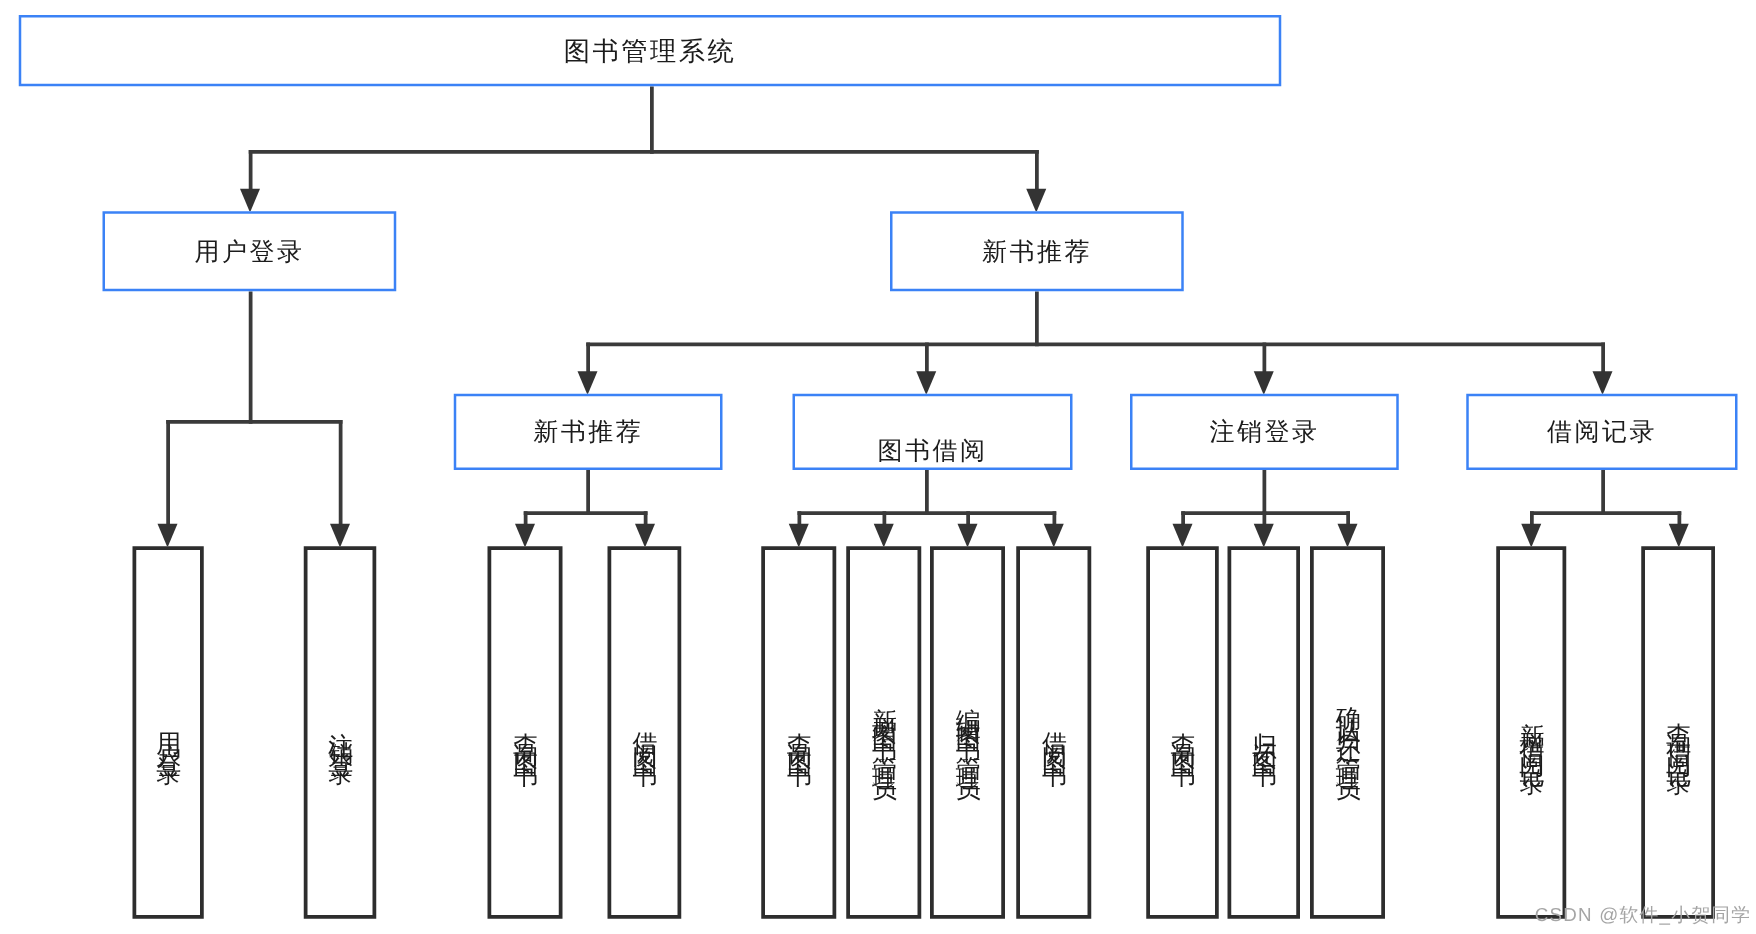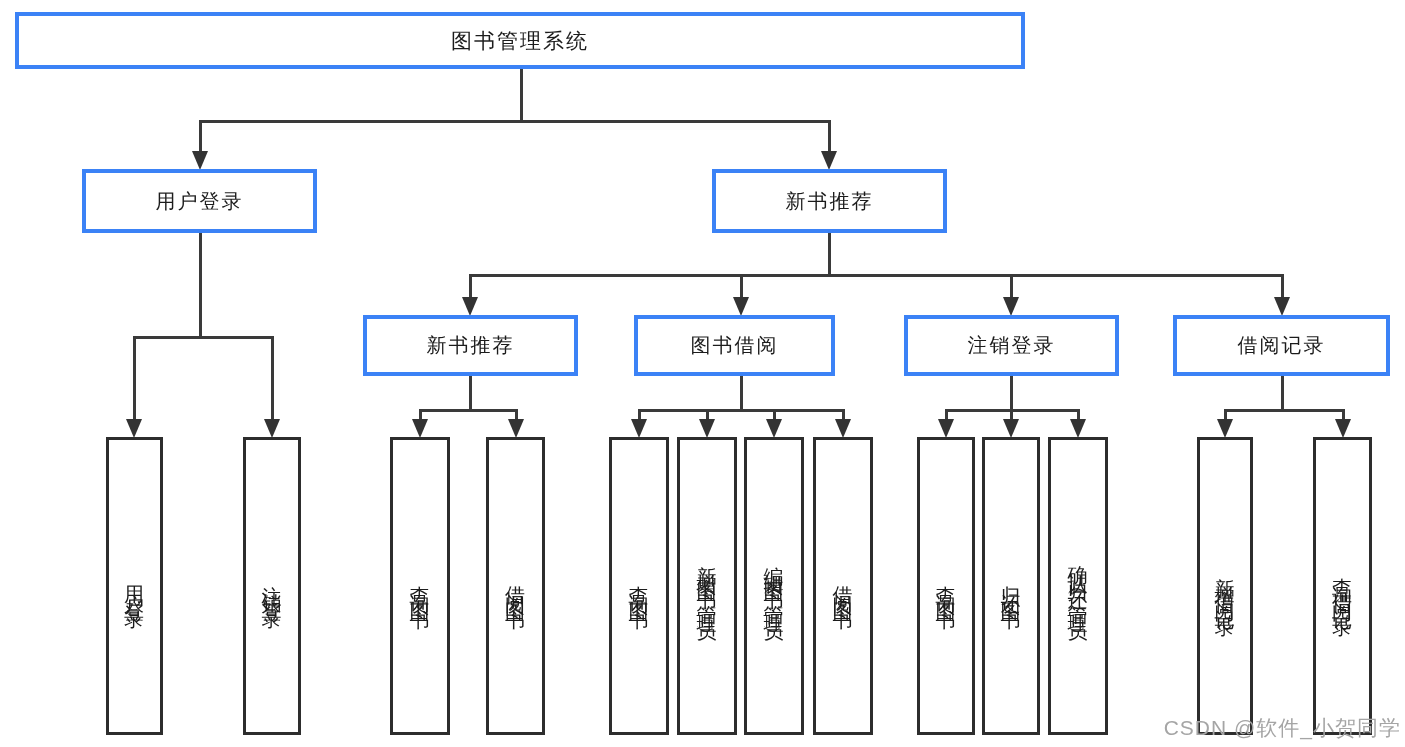--- a/index.html
+++ b/index.html
@@ -5,36 +5,36 @@
   html,body{margin:0;padding:0;background:#ffffff;}
   #stage{
     position:relative;width:1405px;height:747px;background:#ffffff;
     font-family:"Liberation Sans","DejaVu Sans",sans-serif;overflow:hidden;
   }
   .node{
     position:absolute;background:#ffffff;box-sizing:border-box;
     display:flex;align-items:center;justify-content:center;
     color:#1c1c1c;
   }
-  .node.h{border:4px solid #3b82f6;font-size:20px;letter-spacing:2px;white-space:nowrap;}
+  .node.h{border:2px solid #3b82f6;font-size:20px;letter-spacing:2px;white-space:nowrap;}
   .node.root{font-size:21px;}
   .node.v{border:3px solid #2d2d2d;}
   .node.v .vtxt{
     writing-mode:vertical-rl;text-orientation:mixed;
     font-size:20px;line-height:1;letter-spacing:8px;
   }
   .line{position:absolute;background:#3a3a3a;}
   .arrow{
     position:absolute;width:0;height:0;
     border-left:8px solid transparent;border-right:8px solid transparent;
     border-top:19px solid #333333;
   }
   .watermark{
     position:absolute;right:4px;bottom:5px;
-    font-size:21px;color:#a5a5a5;letter-spacing:1px;white-space:nowrap;
+    font-size:15px;color:#a5a5a5;letter-spacing:1px;white-space:nowrap;
   }
 </style>
 </head>
 <body>
 
 <div id="stage">
   <div id="edges">
       <div class="line" style="left: 519.5px; top: 69px; width: 3px; height: 54px;"></div>
       <div class="line" style="left: 198.5px; top: 120px; width: 632px; height: 3px;"></div>
       <div class="line" style="left: 198.5px; top: 120px; width: 3px; height: 33px;"></div>
@@ -94,21 +94,21 @@
       </div>
       <div class="node h" style="left: 82px; top: 169px; width: 235px; height: 64px;">
         <span>用户登录</span>
       </div>
       <div class="node h" style="left: 712px; top: 169px; width: 235px; height: 64px;">
         <span>新书推荐</span>
       </div>
       <div class="node h" style="left: 363px; top: 315px; width: 215px; height: 61px;">
         <span>新书推荐</span>
       </div>
-      <div class="node h" style="left: 634px; top: 315px; width: 201px; height: 61px;">
+      <div class="node h" style="left: 634px; top: 315px; width: 224px; height: 61px; align-items: flex-end;">
         <span>图书借阅</span>
       </div>
       <div class="node h" style="left: 904px; top: 315px; width: 215px; height: 61px;">
         <span>注销登录</span>
       </div>
       <div class="node h" style="left: 1173px; top: 315px; width: 217px; height: 61px;">
         <span>借阅记录</span>
       </div>
       <div class="node v" style="left: 106px; top: 437px; width: 57px; height: 298px;">
         <span class="vtxt">用户登录</span>

